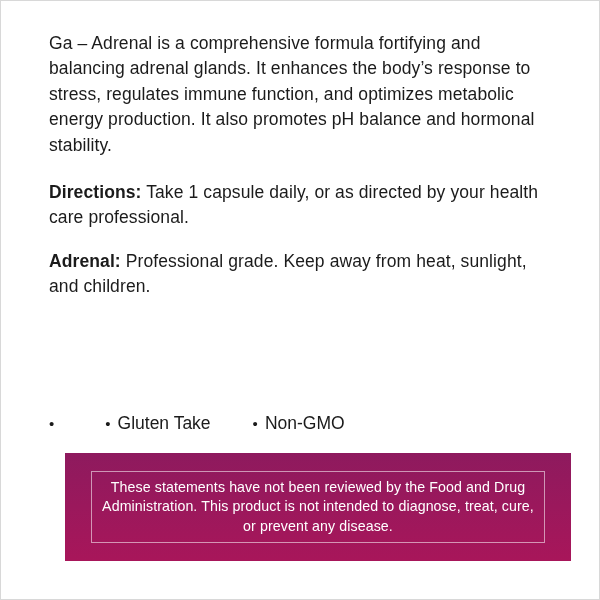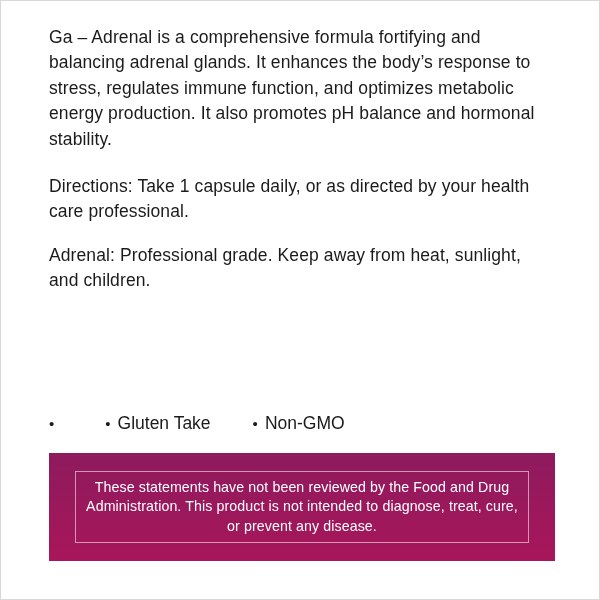--- a/index.html
+++ b/index.html
@@ -18,38 +18,38 @@
     position: relative;
     width: 600px;
     height: 600px;
     box-sizing: border-box;
     border: 1px solid #d8d8d8;
     background: #ffffff;
   }
   .content {
     position: absolute;
     left: 48px;
-    top: 24px;
+    top: 30px;
     width: 506px;
   }
   .para {
     font-size: 17.5px;
     line-height: 1.45;
     letter-spacing: 0.1px;
     margin: 0 0 20px 0;
     color: #1b1b1b;
   }
   .para.tight {
     margin-bottom: 18px;
   }
   .lead {
     margin-bottom: 22px;
   }
   .label {
-    font-weight: normal;
+    font-weight: bold;
   }
   .badges {
     position: absolute;
     left: 48px;
     top: 412px;
     width: 506px;
     display: flex;
     align-items: baseline;
     font-size: 17.5px;
     color: #1b1b1b;
@@ -63,21 +63,21 @@
     font-size: 15px;
     line-height: 1;
     margin-right: 7px;
     color: #1b1b1b;
   }
   .badge-gap-1 { margin-left: 44px; }
   .badge-gap-2 { margin-left: 42px; }
 
   .disclaimer {
     position: absolute;
-    left: 48px;
+    left: 64px;
     top: 452px;
     width: 506px;
     height: 108px;
     background: #9b1459;
     background: linear-gradient(180deg, #8e1a5e 0%, #a8165a 100%);
     box-sizing: border-box;
   }
   .disclaimer-inner {
     position: absolute;
     left: 26px;

